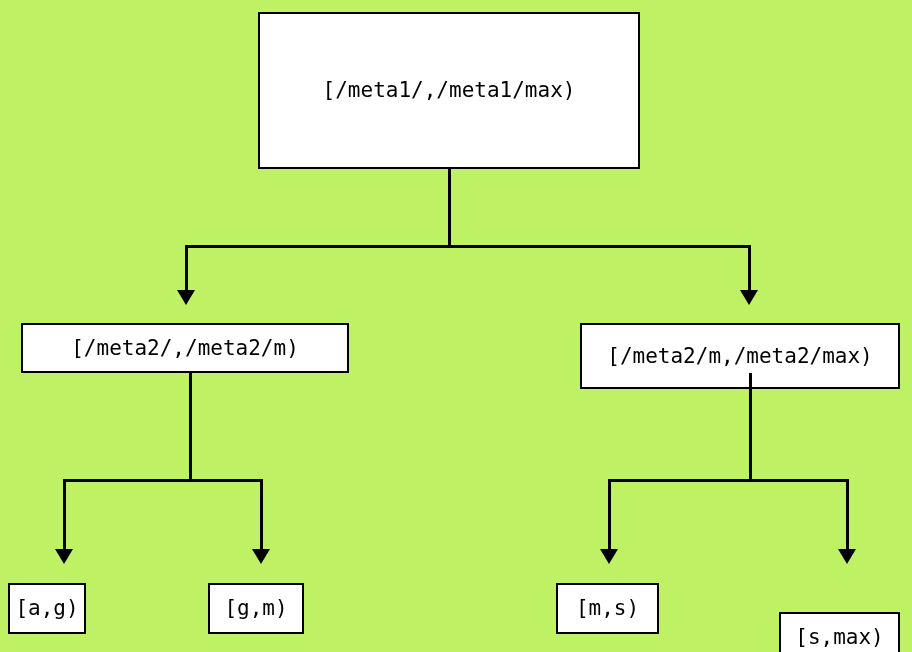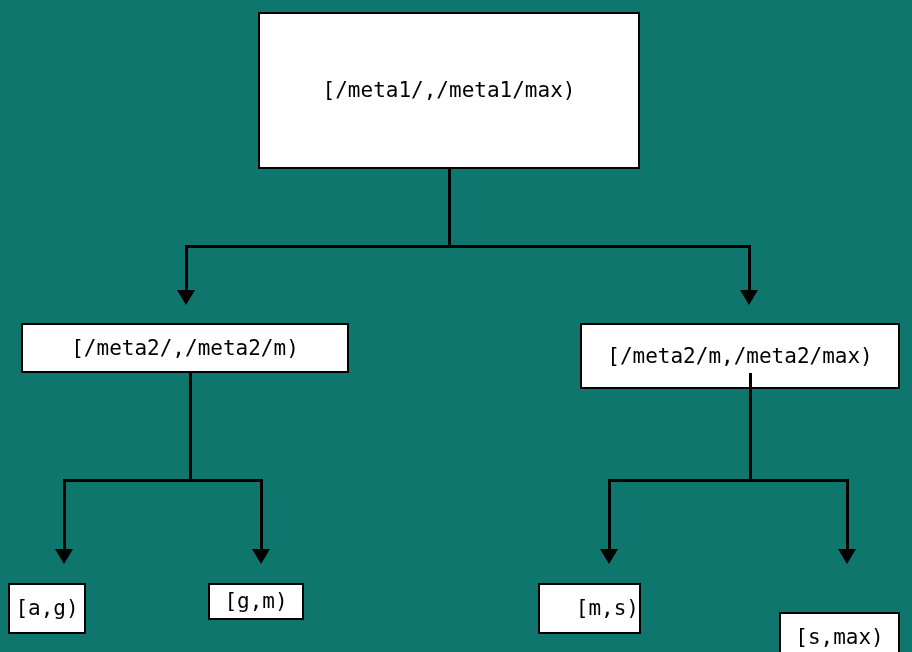--- a/index.html
+++ b/index.html
@@ -5,21 +5,21 @@
 <style>
   html, body {
     margin: 0;
     padding: 0;
     background: #ffffff;
   }
   #canvas {
     position: relative;
     width: 912px;
     height: 652px;
-    background: #0f766e;
+    background: #bef264;
     overflow: hidden;
     font-family: "DejaVu Sans Mono", "Liberation Mono", monospace;
   }
   
   .node {
     position: absolute;
     box-sizing: border-box;
     border: 2px solid #000000;
     background: #ffffff;
     display: flex;
@@ -91,25 +91,25 @@
   <div class="edge h" style="left:608px; top:479px; width:241px; height:3px;"></div>
   <div class="edge v" style="left:608px; top:479px; width:3px; height:71px;"></div>
   <div class="edge v" style="left:846px; top:479px; width:3px; height:71px;"></div>
   <div class="arrowhead" style="left:600px; top:549px;"></div>
   <div class="arrowhead" style="left:838px; top:549px;"></div>
 
   <div class="node leaf" style="left:8px; top:583px; width:78px; height:51px;">
     <span class="node-label">[a,g)</span>
   </div>
 
-  <div class="node leaf" style="left:208px; top:583px; width:96px; height:37px;">
+  <div class="node leaf" style="left:208px; top:583px; width:96px; height:51px;">
     <span class="node-label">[g,m)</span>
   </div>
 
-  <div class="node leaf" style="left:538px; top:583px; width:103px; height:51px;justify-content:flex-end;">
+  <div class="node leaf" style="left:556px; top:583px; width:103px; height:51px;">
     <span class="node-label">[m,s)</span>
   </div>
 
   <div class="node leaf" style="left:779px; top:583px; width:121px; height:51px;margin-top:29px;">
     <span class="node-label">[s,max)</span>
   </div>
 
 </div>
 
 </body></html>

